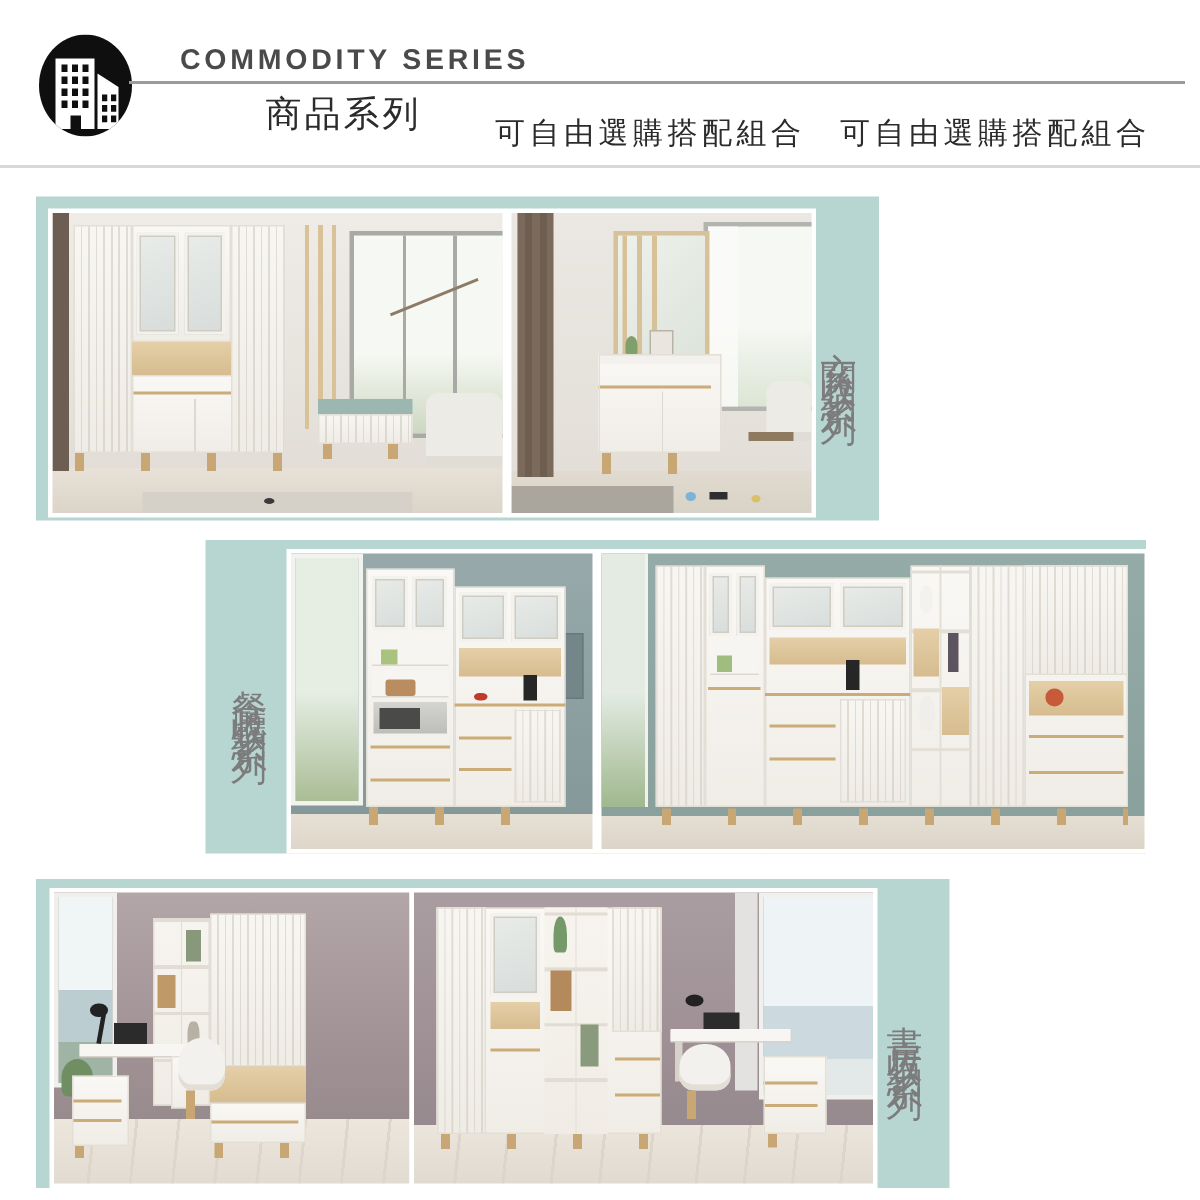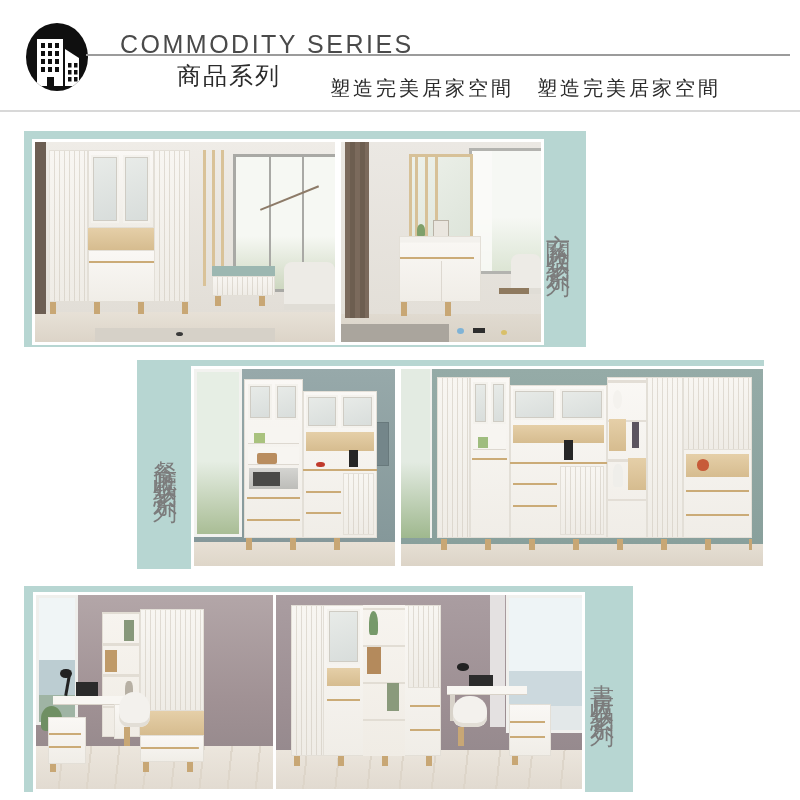--- a/index.html
+++ b/index.html
@@ -1,22 +1,22 @@
 <!DOCTYPE html>
 <html style="--panel-teal: #b7d6d2; --label-gray: #7c7c7c; --heading-dark: #2b2b2b; --header-rule: #9b9b9b; --divider-gray: #d8d8d8; --wood-accent: #cbab77;"><head>
 <meta charset="utf-8">
 <style>
   html,body{margin:0;padding:0;background:#fff;}
   .page{position:relative;width:800px;height:800px;background:#fff;overflow:hidden;
         font-family:"Liberation Sans","DejaVu Sans",sans-serif;}
 
   
   .logo{position:absolute;left:26px;top:23px;width:62px;height:68px;}
-  .title-en{position:absolute;left:120px;top:30px;font-size:25px;letter-spacing:2.5px;
-            color:#4a4a4a;font-weight:400;white-space:nowrap;}
+  .title-en{position:absolute;left:120px;top:30px;font-size:19px;letter-spacing:2.5px;
+            color:#4a4a4a;font-weight:700;white-space:nowrap;}
   .rule-top{position:absolute;left:86px;top:54px;width:704px;height:2px;
             background:var(--header-rule,#9b9b9b);}
   .title-zh{position:absolute;left:177px;top:60px;font-size:24px;letter-spacing:2px;
             color:var(--heading-dark,#2b2b2b);font-weight:500;white-space:nowrap;}
   .subtitle{position:absolute;left:330px;top:75px;font-size:20px;letter-spacing:3px;
             color:var(--heading-dark,#2b2b2b);font-weight:500;white-space:nowrap;}
   .divider{position:absolute;left:0;top:110px;width:800px;height:2px;
            background:var(--divider-gray,#d8d8d8);}
 
   
@@ -81,21 +81,21 @@
           <rect x="42" y="47" width="3.5" height="4.5"></rect>
             <rect x="48" y="47" width="3.5" height="4.5"></rect>
           <rect x="42" y="54" width="3.5" height="4.5"></rect>
             <rect x="48" y="54" width="3.5" height="4.5"></rect>
         </g>
       </g>
     </svg>
     <div class="title-en">COMMODITY SERIES</div>
     <div class="rule-top"></div>
     <h1 class="title-zh" style="margin:0;">商品系列</h1>
-    <div class="subtitle">塑造完美居家空間　塑造完美居家空間</div>
+    <div class="subtitle">可自由選購搭配組合　可自由選購搭配組合</div>
     <div class="divider"></div>
   </header>
 
   <section class="panel panel-entry">
 
     <figure class="photo" style="left:8px;top:8px;width:300px;height:200px;">
       <div class="scene" style="background:linear-gradient(180deg,#efece7 0%,#e2ded7 85%,#e7e1d7 85%,#dcd4c8 100%);">
         <div class="s" style="left:0;top:0;width:3.5%;height:86%;background:#6c5e53;"></div>
         <div class="s" style="left:66%;top:6%;width:34%;height:66%;border:3px solid #a9a9a5;
              background:linear-gradient(90deg,rgba(0,0,0,0) 0 32%,#a9a9a5 32% 34%,rgba(0,0,0,0) 34% 65%,#a9a9a5 65% 67%,rgba(0,0,0,0) 67%),

